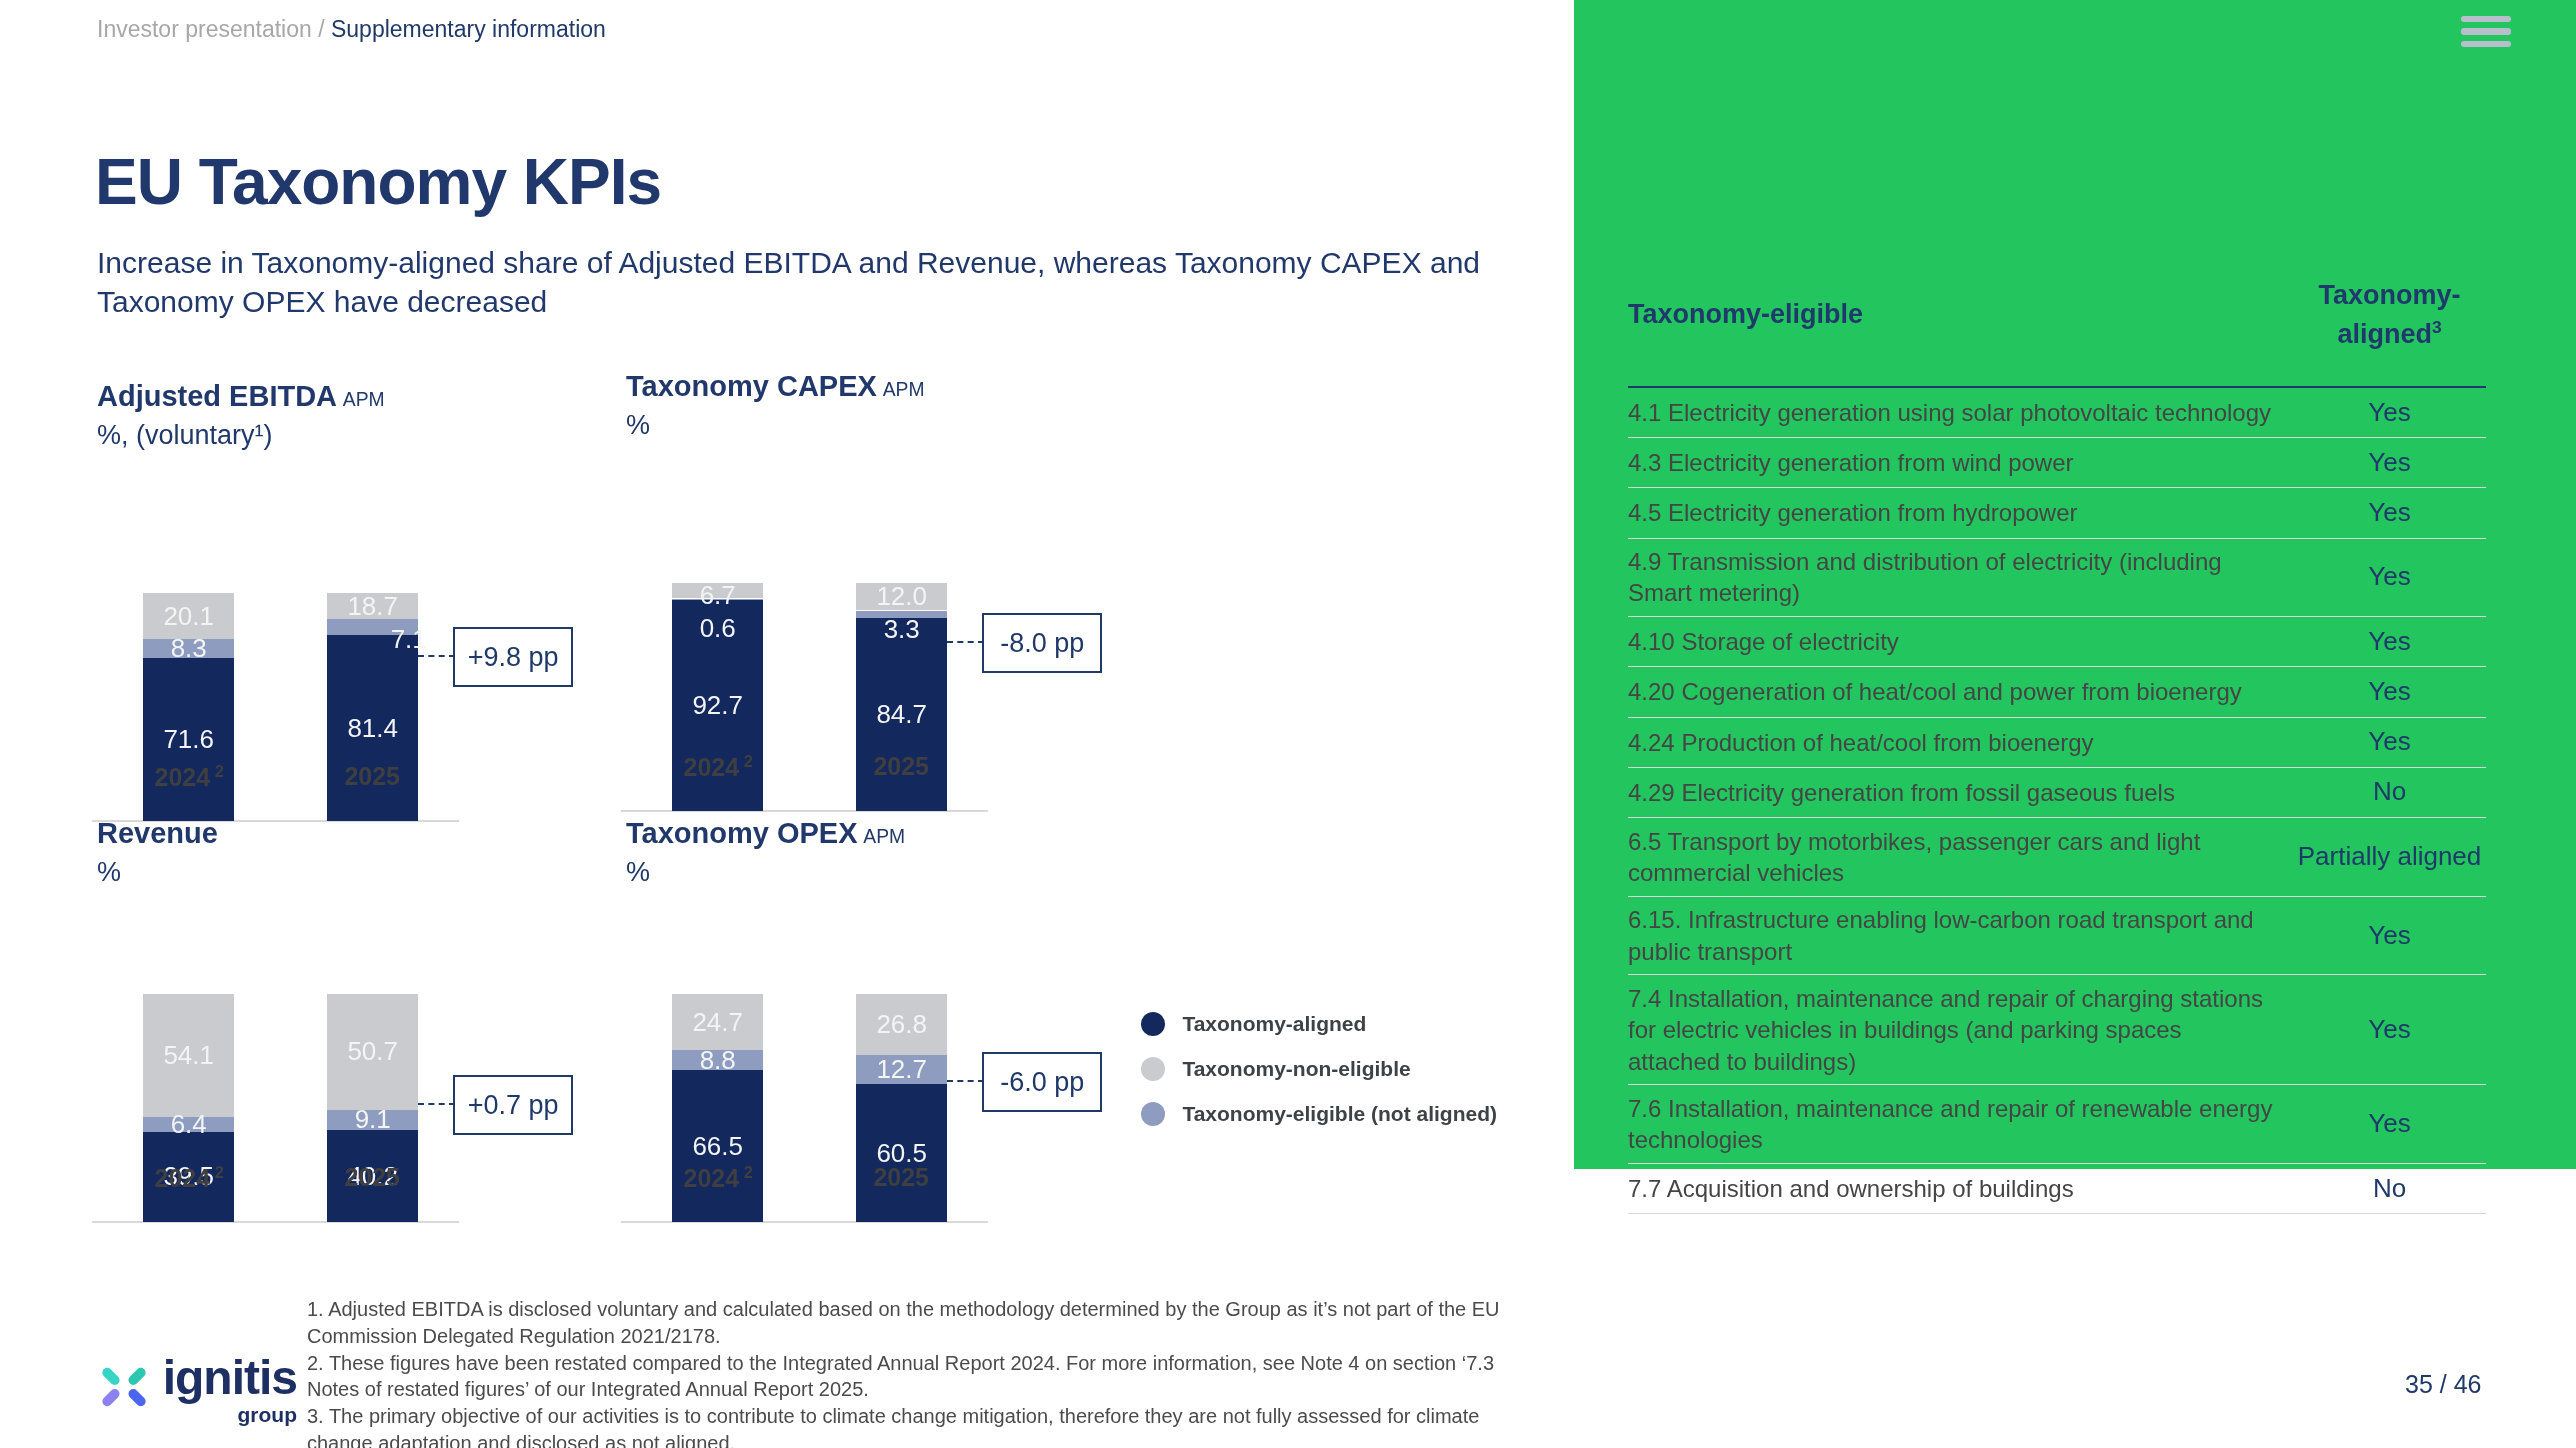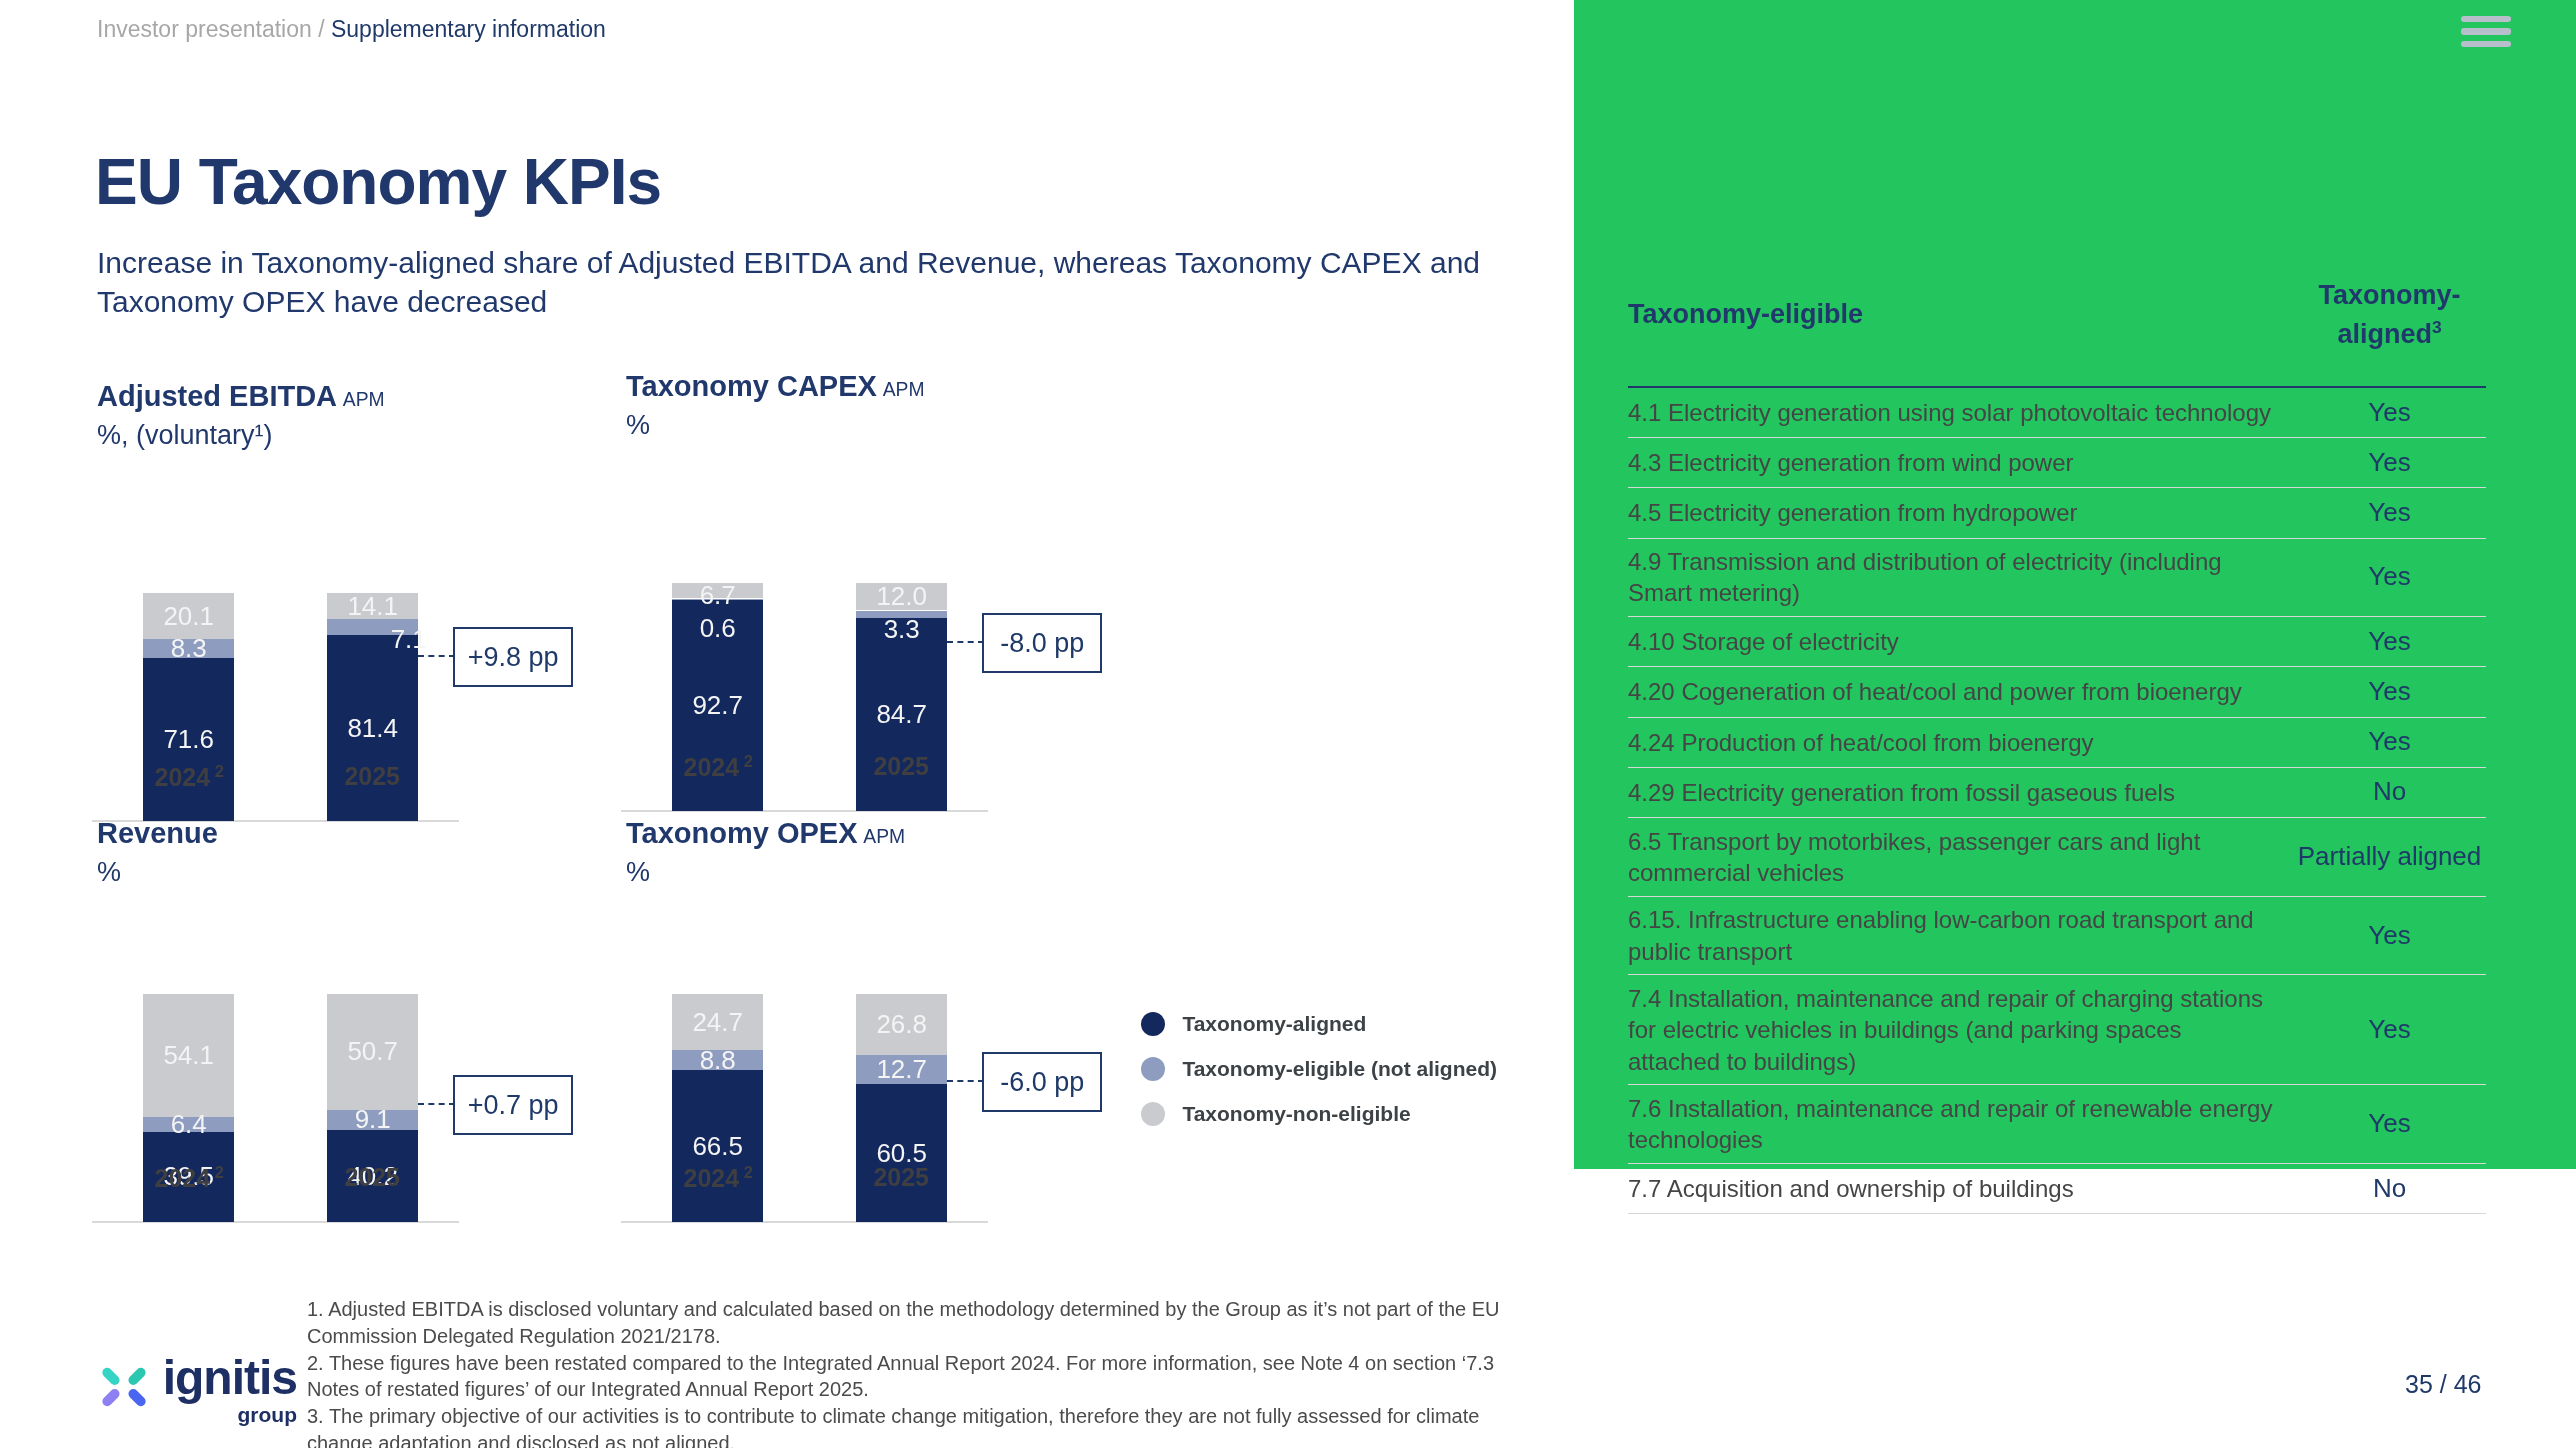--- a/index.html
+++ b/index.html
@@ -155,21 +155,21 @@
         <div class="seg" style="bottom: 182px; height: 46px; background: rgb(201, 203, 206);"></div>
         <div class="seg-label" style="top: 7.5px;">20.1</div>
         <div class="seg-label" style="top: 40px;">8.3</div>
         <div class="seg-label" style="top: 131px;">71.6</div>
       </div>
       <div class="cat-label" style="left: 39px; top: 240px;"><span>2024</span><sup>&nbsp;2</sup></div>
       <div class="bar" style="left: 235px; height: 228px;">
         <div class="seg" style="bottom: 0px; height: 186px; background: rgb(19, 40, 92);"></div>
         <div class="seg" style="bottom: 186px; height: 16px; background: rgb(142, 157, 191);"></div>
         <div class="seg" style="bottom: 202px; height: 26px; background: rgb(201, 203, 206);"></div>
-        <div class="seg-label" style="top: -2.3px;">14.1</div>
+        <div class="seg-label" style="top: -2.3px;">18.7</div>
         <div class="seg-label" style="top: 30.5px; margin-left: 36px;">7.1</div>
         <div class="seg-label" style="top: 120px;">81.4</div>
       </div>
       <div class="cat-label" style="left: 222px; top: 240px;"><span>2025</span></div>
       <div class="delta-dash" style="left: 326px; top: 133px;"></div>
       <div class="delta-box" style="left: 361px; top: 105px;">+9.8 pp</div>
     </div>
   </div>
 <div class="chart" id="chart1" style="left:626px; top:369px;">
     <div class="chart-title"><span>Taxonomy CAPEX</span><span class="apm">APM</span></div>
@@ -252,26 +252,26 @@
       <div class="delta-box" style="left: 361px; top: 129px;">-6.0 pp</div>
     </div>
   </div>
 
 <div class="legend">
   <div class="legend-item">
     <span class="legend-dot" style="background: rgb(19, 40, 92);"></span>
     <span class="legend-label">Taxonomy-aligned</span>
   </div>
   <div class="legend-item">
+    <span class="legend-dot" style="background: rgb(201, 203, 206);"></span>
+    <span class="legend-label">Taxonomy-non-eligible</span>
+  </div>
+  <div class="legend-item">
     <span class="legend-dot" style="background: rgb(142, 157, 191);"></span>
     <span class="legend-label">Taxonomy-eligible (not aligned)</span>
-  </div>
-  <div class="legend-item">
-    <span class="legend-dot" style="background: rgb(201, 203, 206);"></span>
-    <span class="legend-label">Taxonomy-non-eligible</span>
   </div>
 </div>
 
 <div class="footnotes" id="footnotes">
     <div>1. Adjusted EBITDA is disclosed voluntary and calculated based on the methodology determined by the Group as it’s not part of the EU Commission Delegated Regulation 2021/2178.</div>
     <div>2. These figures have been restated compared to the Integrated Annual Report 2024. For more information, see Note 4 on section ‘7.3 Notes of restated figures’ of our Integrated Annual Report 2025.</div>
     <div>3. The primary objective of our activities is to contribute to climate change mitigation, therefore they are not fully assessed for climate change adaptation and disclosed as not aligned.</div>
   </div>
 
 <div class="logo">

